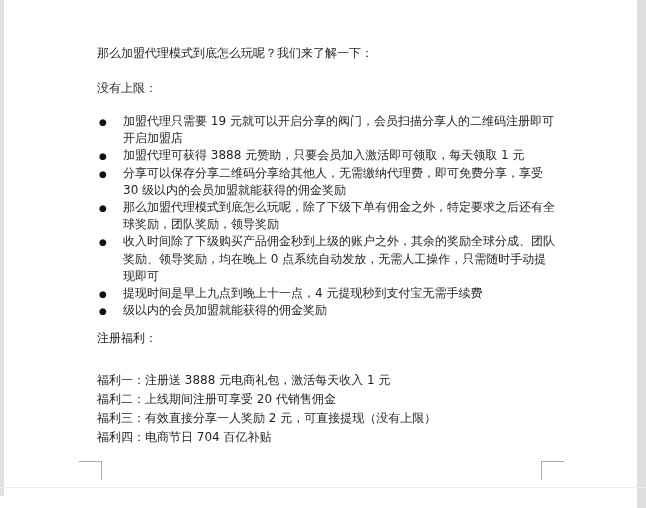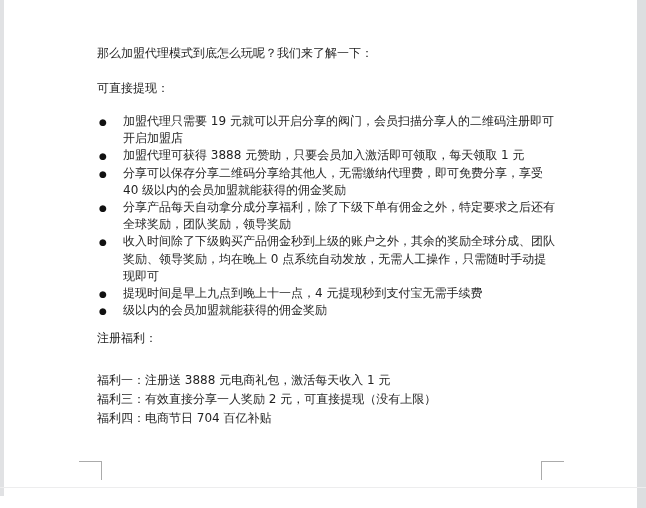--- a/index.html
+++ b/index.html
@@ -86,55 +86,56 @@
   <div class="edge-right"></div>
   <div class="page-bottom-line"></div>
 
   <div class="corner-mark left"></div>
   <div class="corner-mark right"></div>
 
   <div class="content">
 
     <p class="intro">那么加盟代理模式到底怎么玩呢？我们来了解一下：</p>
 
-    <p class="section-heading">可直接提现：</p>
+    <p class="section-heading">没有上限：</p>
 
     <ul class="bullet-list">
       <li class="bullet-item">
         <span class="bullet-marker">●</span>
         <span>加盟代理只需要 19 元就可以开启分享的阀门，会员扫描分享人的二维码注册即可开启加盟店</span>
       </li>
       <li class="bullet-item">
         <span class="bullet-marker">●</span>
         <span>加盟代理可获得 3888 元赞助，只要会员加入激活即可领取，每天领取 1 元</span>
       </li>
       <li class="bullet-item">
         <span class="bullet-marker">●</span>
-        <span>分享可以保存分享二维码分享给其他人，无需缴纳代理费，即可免费分享，享受 40 级以内的会员加盟就能获得的佣金奖励</span>
+        <span>分享可以保存分享二维码分享给其他人，无需缴纳代理费，即可免费分享，享受 30 级以内的会员加盟就能获得的佣金奖励</span>
       </li>
       <li class="bullet-item">
         <span class="bullet-marker">●</span>
-        <span>分享产品每天自动拿分成分享福利，除了下级下单有佣金之外，特定要求之后还有全球奖励，团队奖励，领导奖励</span>
+        <span>那么加盟代理模式到底怎么玩呢，除了下级下单有佣金之外，特定要求之后还有全球奖励，团队奖励，领导奖励</span>
       </li>
       <li class="bullet-item">
         <span class="bullet-marker">●</span>
         <span>收入时间除了下级购买产品佣金秒到上级的账户之外，其余的奖励全球分成、团队奖励、领导奖励，均在晚上 0 点系统自动发放，无需人工操作，只需随时手动提现即可</span>
       </li>
       <li class="bullet-item">
         <span class="bullet-marker">●</span>
         <span>提现时间是早上九点到晚上十一点，4 元提现秒到支付宝无需手续费</span>
       </li>
       <li class="bullet-item">
         <span class="bullet-marker">●</span>
         <span>级以内的会员加盟就能获得的佣金奖励</span>
       </li>
     </ul>
 
     <p class="section-heading benefits-heading">注册福利：</p>
 
     <div class="benefit-list">
       <p class="benefit-line">福利一：注册送 3888 元电商礼包，激活每天收入 1 元</p>
+      <p class="benefit-line">福利二：上线期间注册可享受 20 代销售佣金</p>
       <p class="benefit-line">福利三：有效直接分享一人奖励 2 元，可直接提现（没有上限）</p>
       <p class="benefit-line">福利四：电商节日 704 百亿补贴</p>
     </div>
 
   </div>
 </div>
 
 </body></html>

